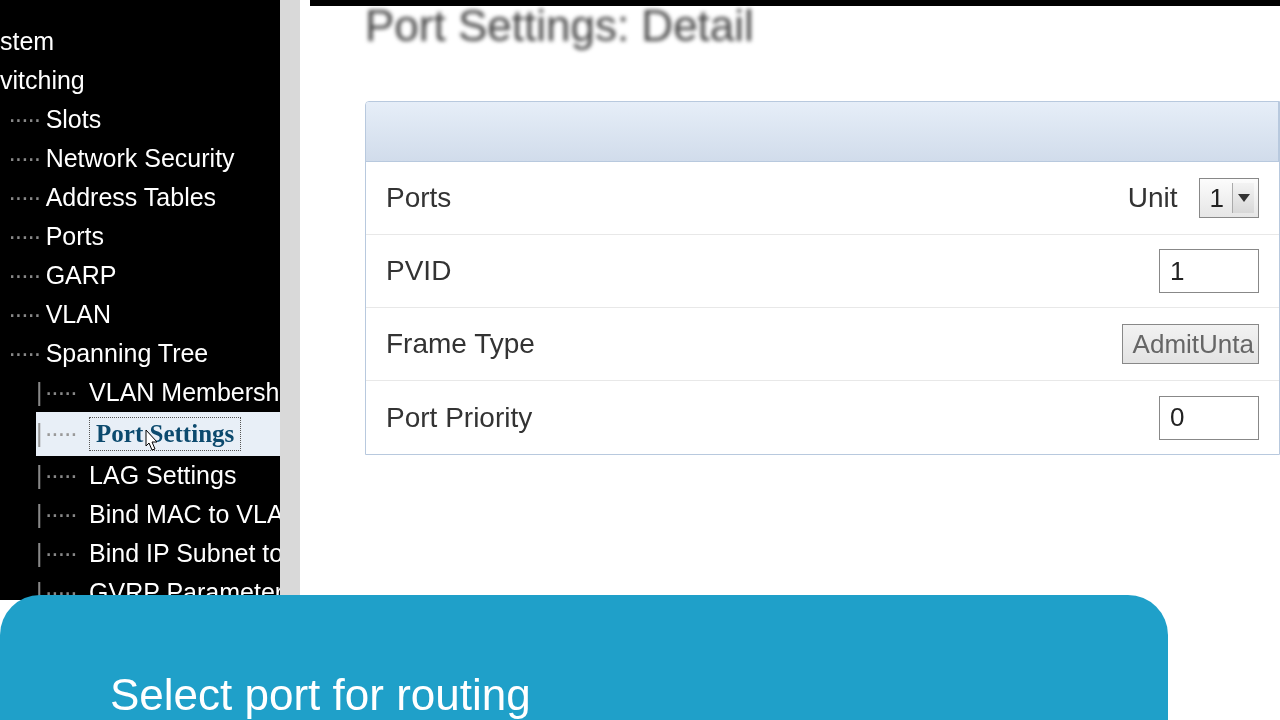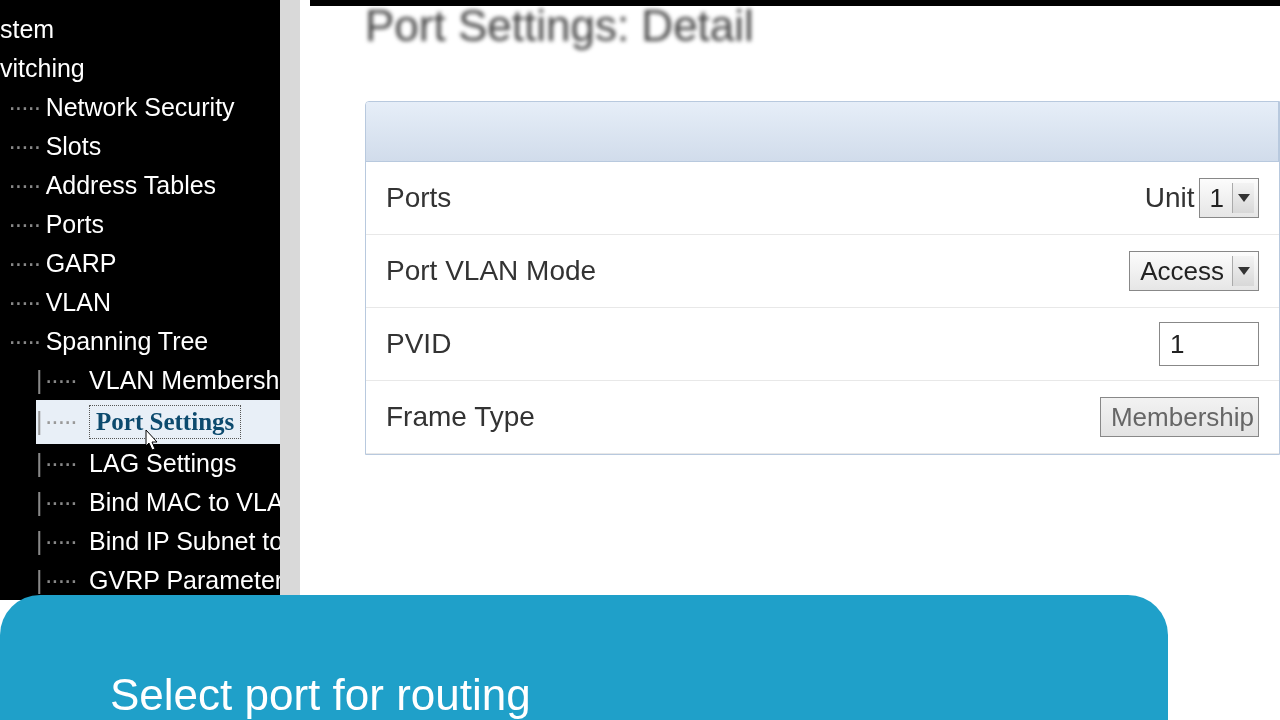--- a/index.html
+++ b/index.html
@@ -24,21 +24,21 @@
     }
     .sidebar-scroll {
       position: absolute;
       right: 0;
       top: 0;
       width: 20px;
       height: 100%;
       background: #d9d9d9;
     }
     .sidebar-content {
-      padding-top: 10px;
+      padding-top: 22px;
       white-space: nowrap;
     }
     .tree-top {
       padding-left: 0;
     }
     .tree-top > div {
       margin-left: -30px;
       padding: 5px 0 5px 30px;
     }
     .tree-child {
@@ -120,21 +120,21 @@
       background: #fff;
       justify-content: space-between;
     }
     .form-row .label {
       flex: 0 0 auto;
     }
     .form-row .control {
       flex: 0 0 auto;
       display: flex;
       align-items: center;
-      gap: 0;
+      gap: 17px;
     }
     .unit-label {
       font-size: 28px;
       color: #333;
       margin-right: 4px;
     }
     .select-box {
       border: 1px solid #888;
       background: linear-gradient(#fcfcfc, #e6e6e6);
       display: inline-flex;
@@ -189,22 +189,22 @@
   </style>
 </head>
 <body>
 
 <div class="sidebar">
   <div class="sidebar-content">
     <div class="tree-top">
       <div>stem</div>
       <div>vitching</div>
     </div>
+    <div class="tree-child"><span class="tree-dots">·····</span><span>Slots</span></div>
     <div class="tree-child"><span class="tree-dots">·····</span><span>Network Security</span></div>
-    <div class="tree-child"><span class="tree-dots">·····</span><span>Slots</span></div>
     <div class="tree-child"><span class="tree-dots">·····</span><span>Address Tables</span></div>
     <div class="tree-child"><span class="tree-dots">·····</span><span>Ports</span></div>
     <div class="tree-child"><span class="tree-dots">·····</span><span>GARP</span></div>
     <div class="tree-child"><span class="tree-dots">·····</span><span>VLAN</span></div>
     <div class="tree-child"><span class="tree-dots">·····</span><span>Spanning Tree</span></div>
     <div class="tree-sub">
       <div class="tree-child"><span class="tree-vline">|</span><span class="tree-dots">·····</span> <span>VLAN Membership</span></div>
       <div class="tree-child active-row"><span class="tree-vline" style="color:#999">|</span><span class="tree-dots" style="color:#999">·····</span> <span class="active-item">Port Settings</span></div>
       <div class="tree-child"><span class="tree-vline">|</span><span class="tree-dots">·····</span> <span>LAG Settings</span></div>
       <div class="tree-child"><span class="tree-vline">|</span><span class="tree-dots">·····</span> <span>Bind MAC to VLAN</span></div>
@@ -231,50 +231,43 @@
           <span>1</span>
           <span class="select-arrow">
               <svg viewBox="0 0 12 8">
                 <polygon points="0,0 12,0 6,8" fill="#333"></polygon>
               </svg>
             </span>
         </span>
       </span>
     </div>
 
-    <div class="form-row">
-      <span class="label">Port VLAN Mode</span>
-      <span class="control">
-        <span class="select-box">
-          <span>Access</span>
-          <span class="select-arrow">
-              <svg viewBox="0 0 12 8">
-                <polygon points="0,0 12,0 6,8" fill="#333"></polygon>
-              </svg>
-            </span>
-        </span>
-      </span>
-    </div>
 
     <div class="form-row">
       <span class="label">PVID</span>
       <span class="control">
         <span class="text-input">1</span>
       </span>
     </div>
 
     <div class="form-row">
       <span class="label">Frame Type</span>
       <span class="control">
         <span class="select-box disabled">
-          <span>Membership</span>
+          <span>AdmitUnta</span>
         </span>
       </span>
     </div>
 
 
+    <div class="form-row" style="border-bottom:none">
+      <span class="label">Port Priority</span>
+      <span class="control">
+        <span class="text-input">0</span>
+      </span>
+    </div>
 
   </div>
 </div>
 
 <div class="bottom-banner">
   <span>Select port for routing</span>
 </div>
 
 </body></html>

